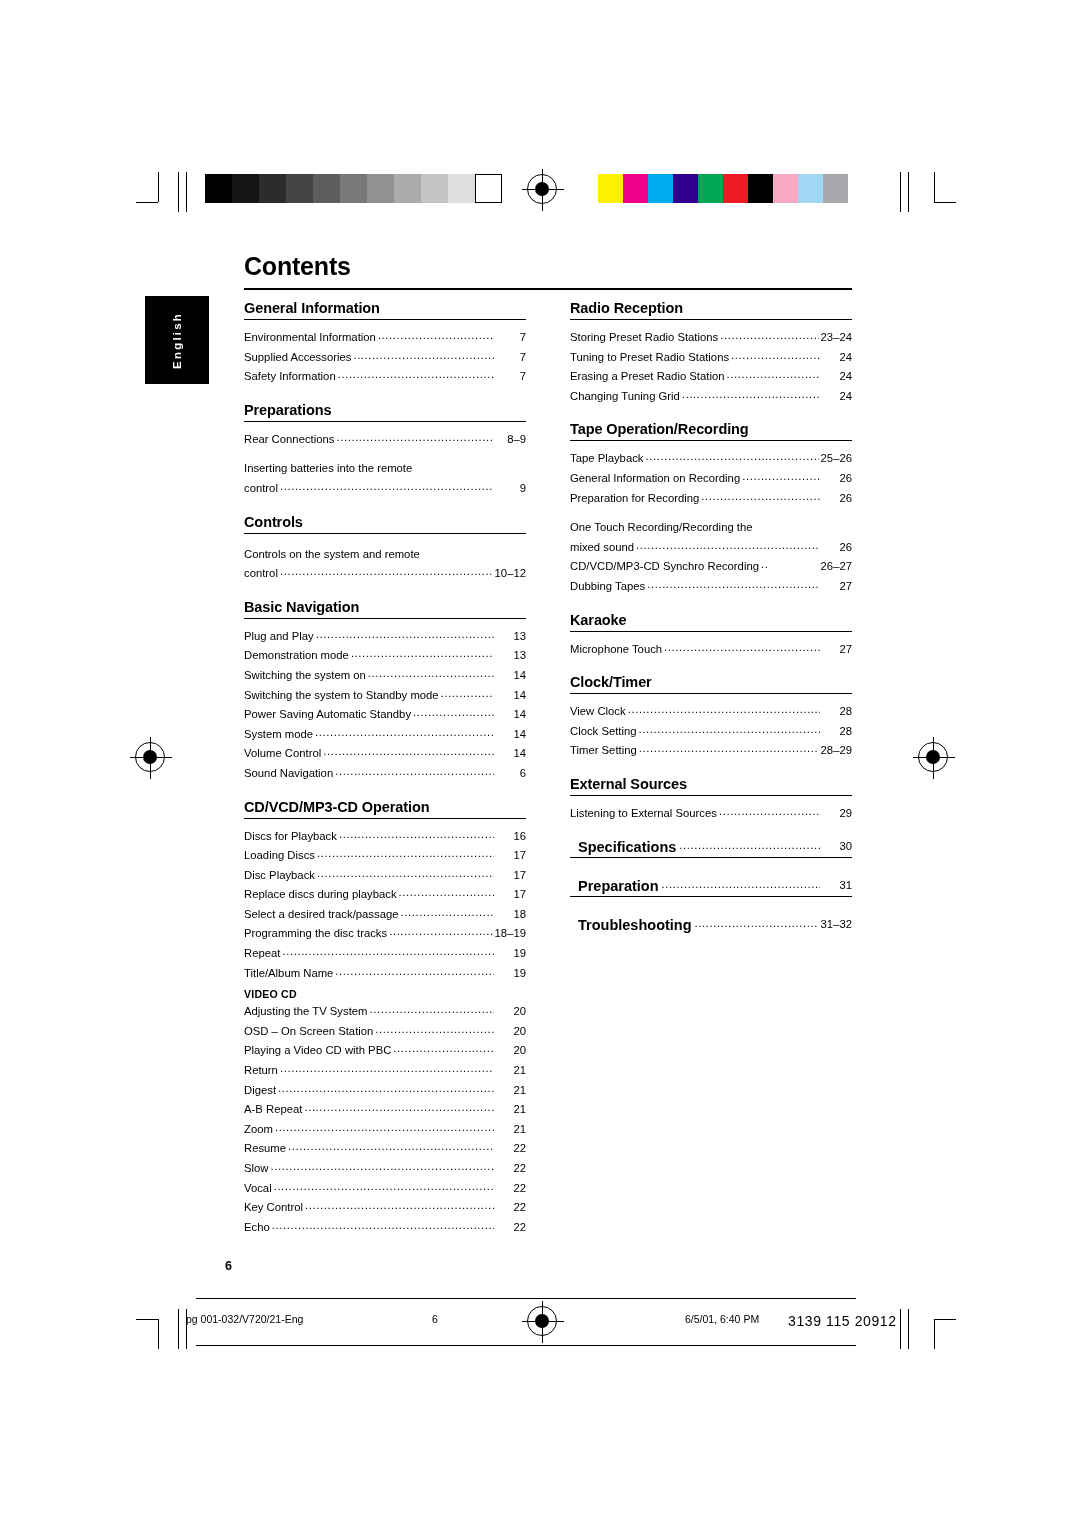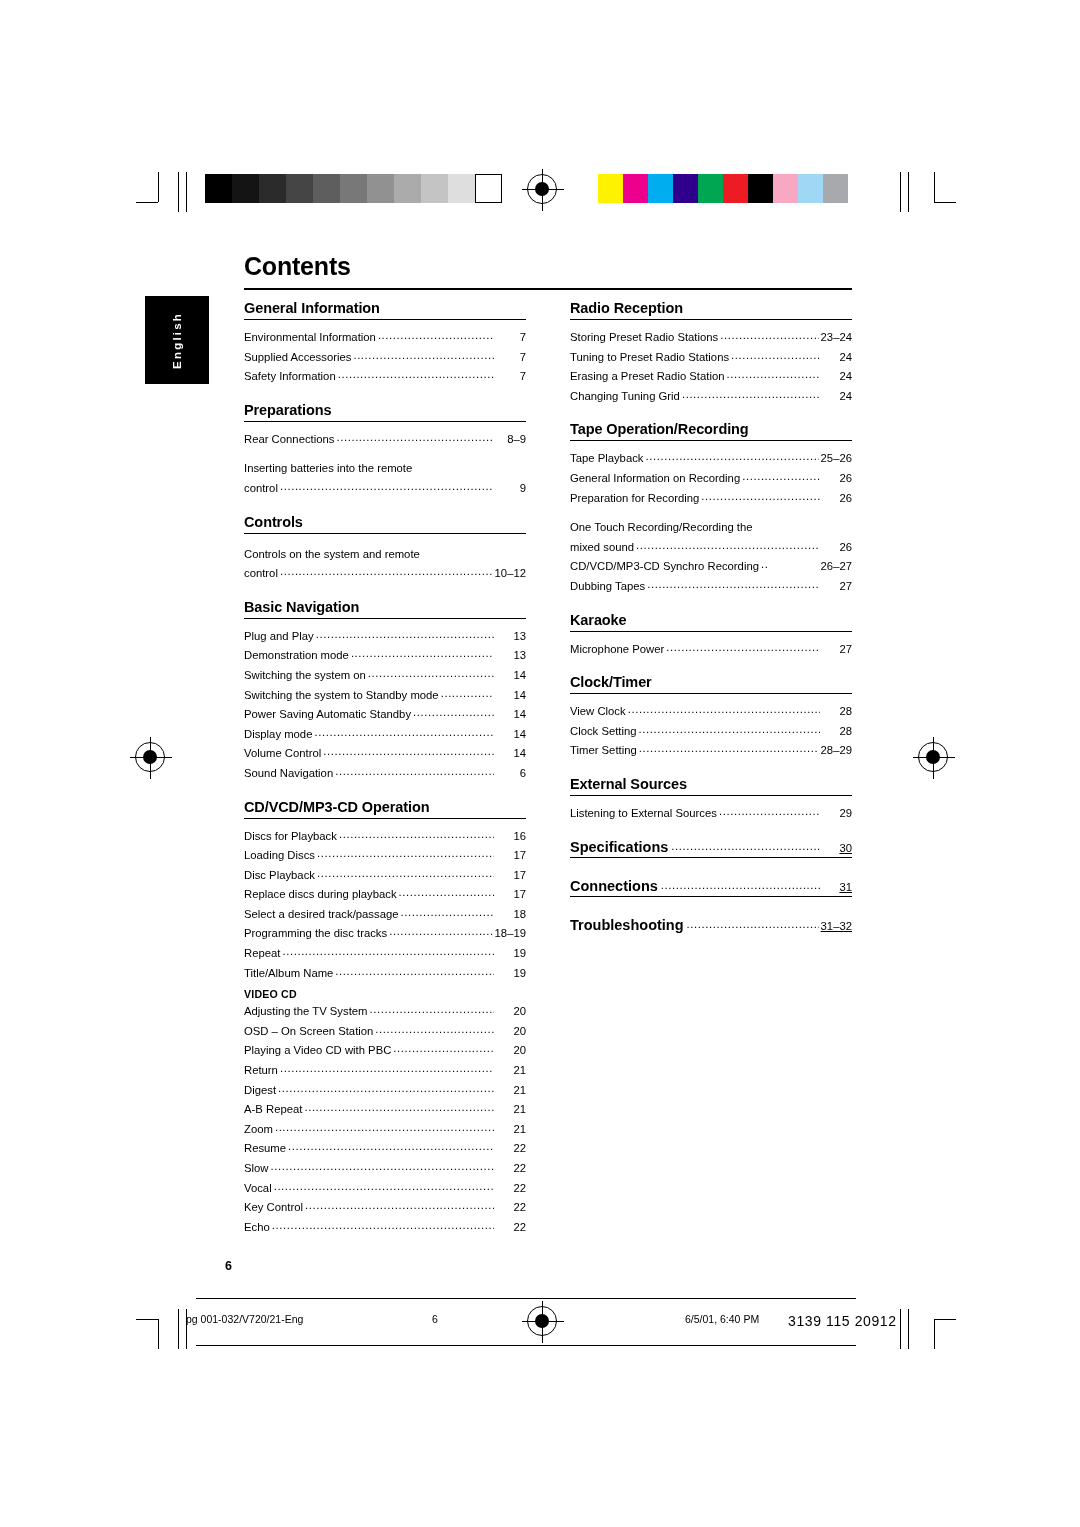--- a/index.html
+++ b/index.html
@@ -132,42 +132,42 @@
     font-size: 10.6px;
     font-weight: bold;
     margin-top: 6px;
     margin-bottom: 1px;
     letter-spacing: 0.2px;
   }
 
   
   .sec-head-row {
     display: flex;
-    align-items: flex-end;
+    align-items: center;
     font-size: 14.5px;
     font-weight: bold;
     margin-bottom: 2px;
+    margin-left: 8px;
   }
   .sec-head-row .dots {
     flex: 1 1 auto;
     overflow: hidden;
     white-space: nowrap;
     font-size: 11.3px;
     font-weight: normal;
     letter-spacing: 0.6px;
     margin: 0 2px 3px 3px;
   }
   .sec-head-row .pg {
     flex: 0 0 auto;
     font-size: 11.3px;
     font-weight: normal;
     min-width: 30px;
     text-align: right;
     padding-bottom: 1px;
-    text-decoration: underline;
   }
 
   .gap-sm { height: 13px; }
   .gap-md { height: 16px; }
 
   .page-num {
     position: absolute;
     left: 225px;
     top: 1259px;
     font-size: 12.5px;
@@ -361,21 +361,21 @@
       <span class="txt">Switching the system to Standby mode</span>
       <span class="dots">............................................................................</span>
       <span class="pg">14</span>
     </div>
     <div class="entry">
       <span class="txt">Power Saving Automatic Standby</span>
       <span class="dots">............................................................................</span>
       <span class="pg">14</span>
     </div>
     <div class="entry">
-      <span class="txt">Display mode</span>
+      <span class="txt">System mode</span>
       <span class="dots">............................................................................</span>
       <span class="pg">14</span>
     </div>
     <div class="entry">
       <span class="txt">Volume Control</span>
       <span class="dots">............................................................................</span>
       <span class="pg">14</span>
     </div>
     <div class="entry">
       <span class="txt">Sound Navigation</span>
@@ -561,21 +561,21 @@
       <span class="pg">27</span>
     </div>
   </div>
 
   <div class="gap-md"></div>
 
   <div class="sec">
     <div class="sec-head">Karaoke</div>
     <div class="sec-rule"></div>
     <div class="entry">
-      <span class="txt">Microphone Power</span>
+      <span class="txt">Microphone Touch</span>
       <span class="dots">............................................................................</span>
       <span class="pg">27</span>
     </div>
   </div>
 
   <div class="gap-md"></div>
 
   <div class="sec">
     <div class="sec-head">Clock/Timer</div>
     <div class="sec-rule"></div>
@@ -616,21 +616,21 @@
       <span class="dots">............................................................................</span>
       <span class="pg">30</span>
     </div>
     <div class="sec-rule"></div>
   </div>
 
   <div class="gap-sm"></div>
 
   <div class="sec">
     <div class="sec-head-row">
-      <span>Connections</span>
+      <span>Preparation</span>
       <span class="dots">............................................................................</span>
       <span class="pg">31</span>
     </div>
     <div class="sec-rule"></div>
   </div>
 
   <div class="gap-sm"></div>
 
   <div class="sec">
     <div class="sec-head-row">

